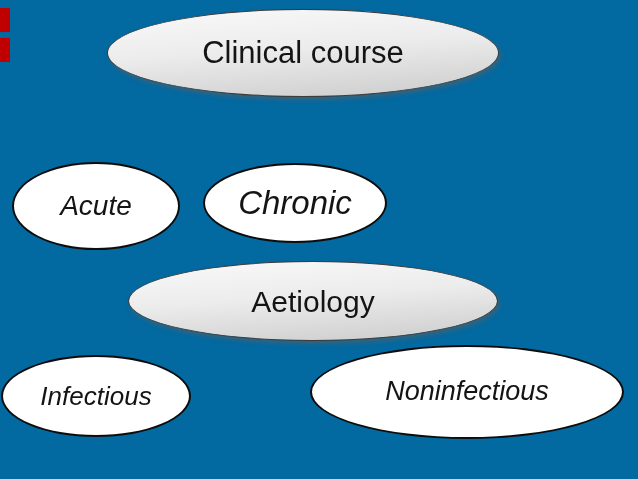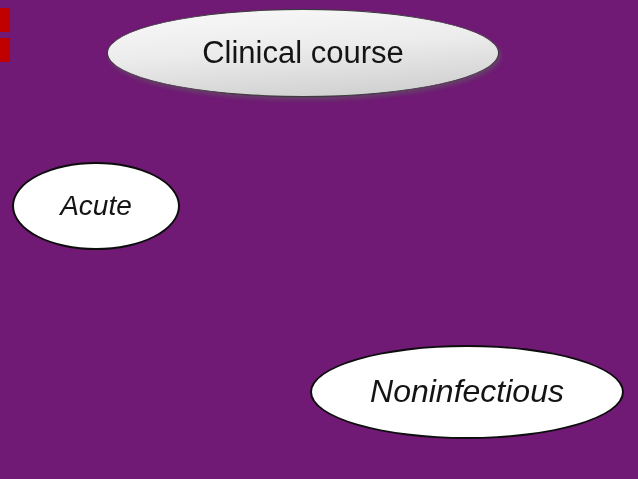--- a/index.html
+++ b/index.html
@@ -4,21 +4,21 @@
 <style>
   html, body {
     margin: 0;
     padding: 0;
     background: #ffffff;
   }
   .canvas {
     position: relative;
     width: 638px;
     height: 479px;
-    background: #701a75;
+    background: #0369a1;
     overflow: hidden;
     font-family: "Liberation Sans", sans-serif;
   }
   .marker {
     position: absolute;
     left: 0;
     width: 10px;
     background: #c00000;
   }
   .marker-top    { top: 8px;  height: 24px; }
@@ -45,39 +45,48 @@
     border: 1.5px solid #3c3c3c;
     box-shadow: 2px 3px 4px rgba(95, 95, 95, 0.55);
   }
 
   #node-clinical-course { left: 107px; top: 9px;   width: 392px; height: 88px; font-size: 31px; }
   #node-acute           { left: 12px;  top: 162px; width: 168px; height: 88px; font-size: 28px; }
   #node-chronic         { left: 203px; top: 163px; width: 184px; height: 80px; font-size: 33px; }
   #node-recurrent       { left: 410px; top: 160px; width: 214px; height: 88px; font-size: 30px; }
   #node-aetiology       { left: 128px; top: 261px; width: 370px; height: 80px; font-size: 30px; }
   #node-infectious      { left: 1px;   top: 355px; width: 190px; height: 82px; font-size: 26px; }
-  #node-noninfectious   { left: 310px; top: 345px; width: 314px; height: 94px; font-size: 32px; }
+  #node-noninfectious   { left: 310px; top: 345px; width: 314px; height: 94px; font-size: 27px; }
 </style>
 </head>
 <body>
 
 <div class="canvas">
 
   <div class="marker marker-top"></div>
   <div class="marker marker-bottom"></div>
 
   <div class="ellipse ellipse-gradient" id="node-clinical-course">
     <span>Clinical course</span>
   </div>
 
   <div class="ellipse ellipse-plain" id="node-acute">
     <span>Acute</span>
   </div>
 
+  <div class="ellipse ellipse-plain" id="node-chronic">
+    <span>Chronic</span>
+  </div>
 
 
+  <div class="ellipse ellipse-gradient" id="node-aetiology">
+    <span>Aetiology</span>
+  </div>
 
+  <div class="ellipse ellipse-plain" id="node-infectious">
+    <span>Infectious</span>
+  </div>
 
   <div class="ellipse ellipse-plain" id="node-noninfectious">
     <span>Noninfectious</span>
   </div>
 
 </div>
 
 </body></html>

